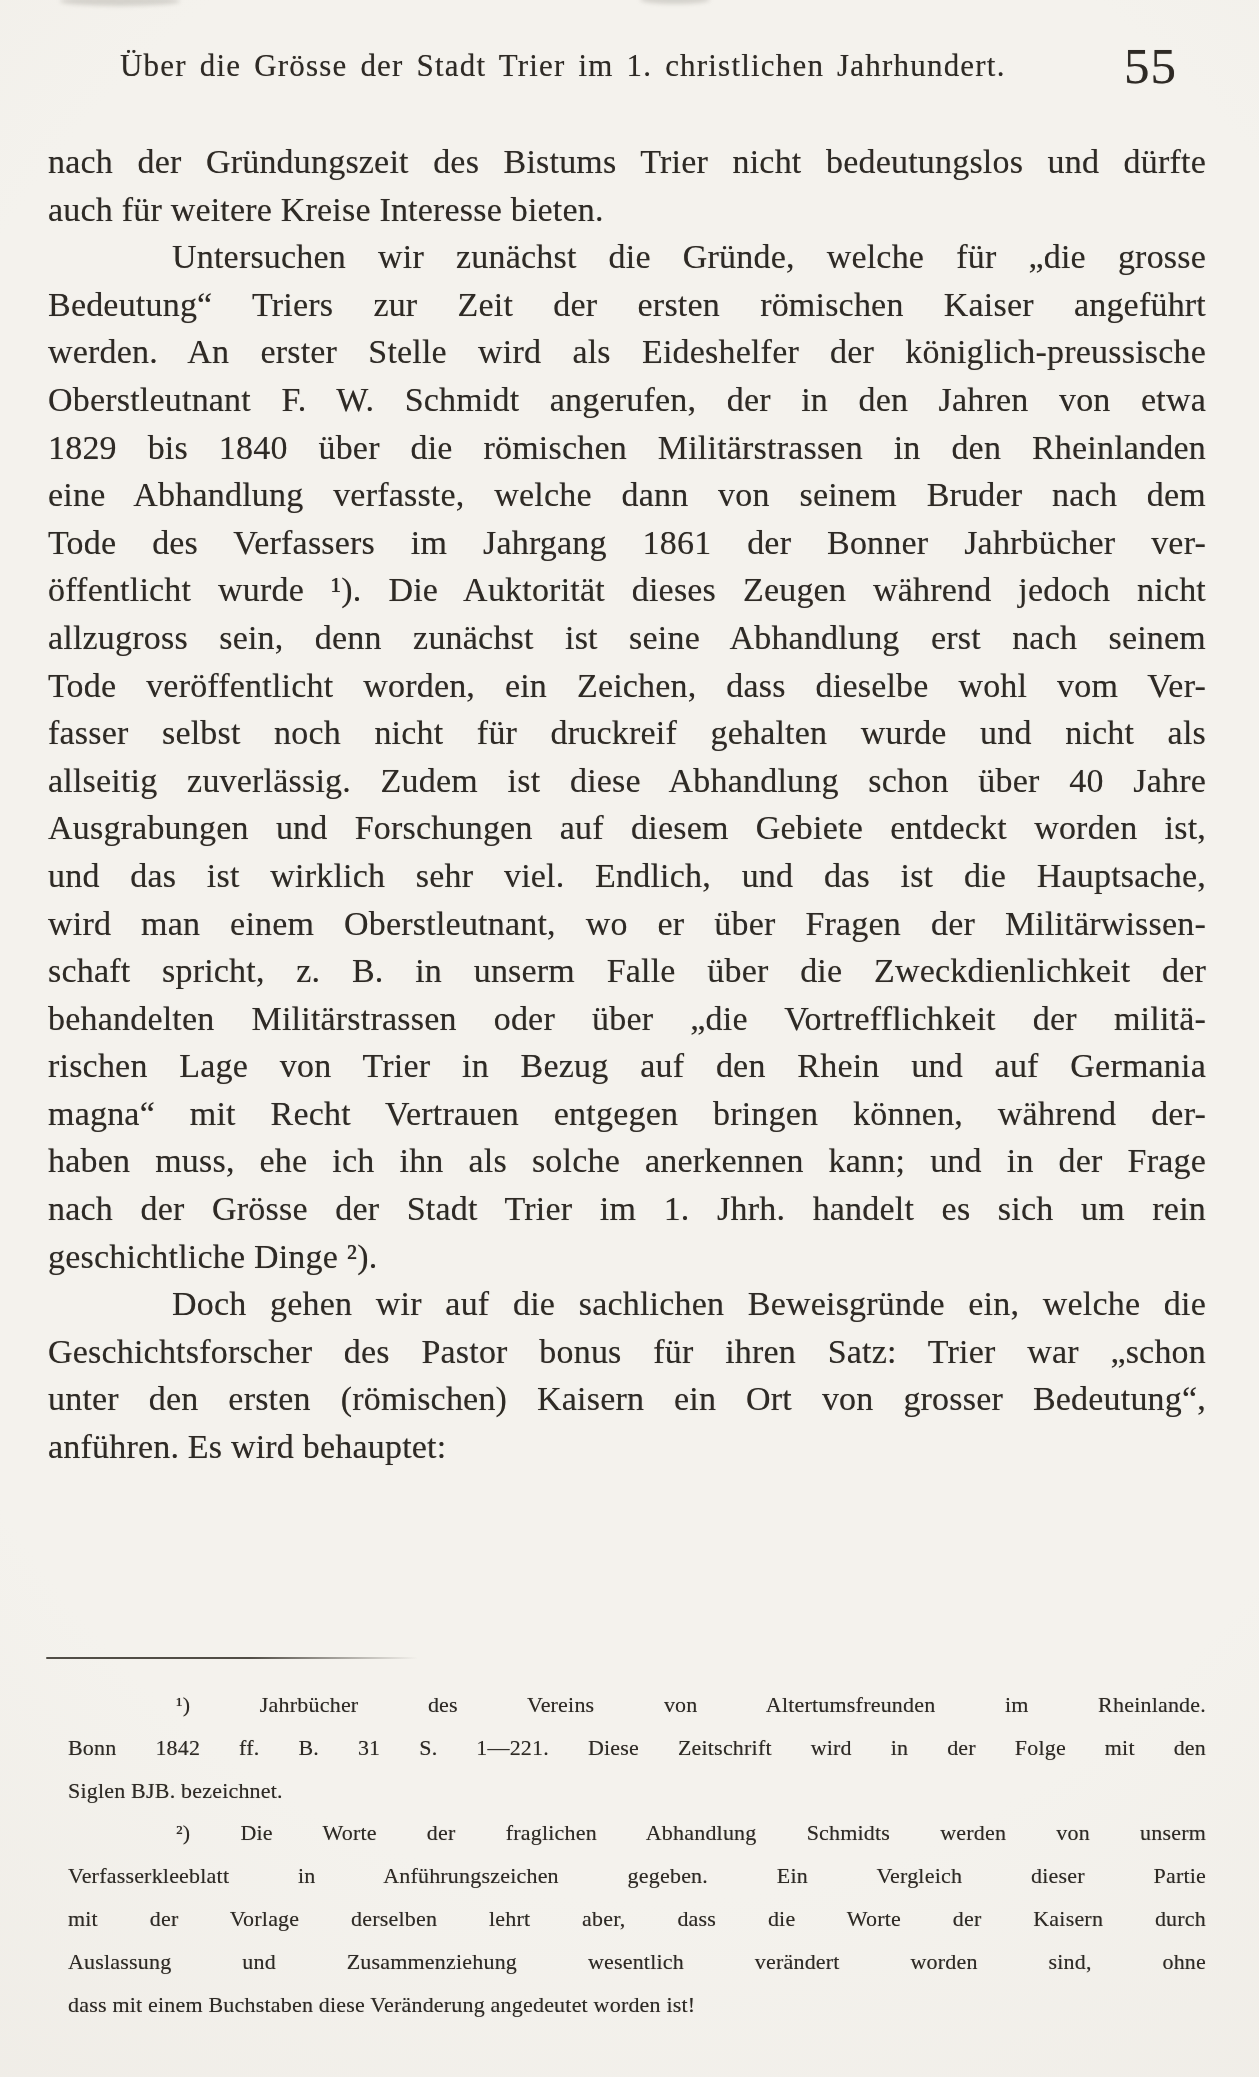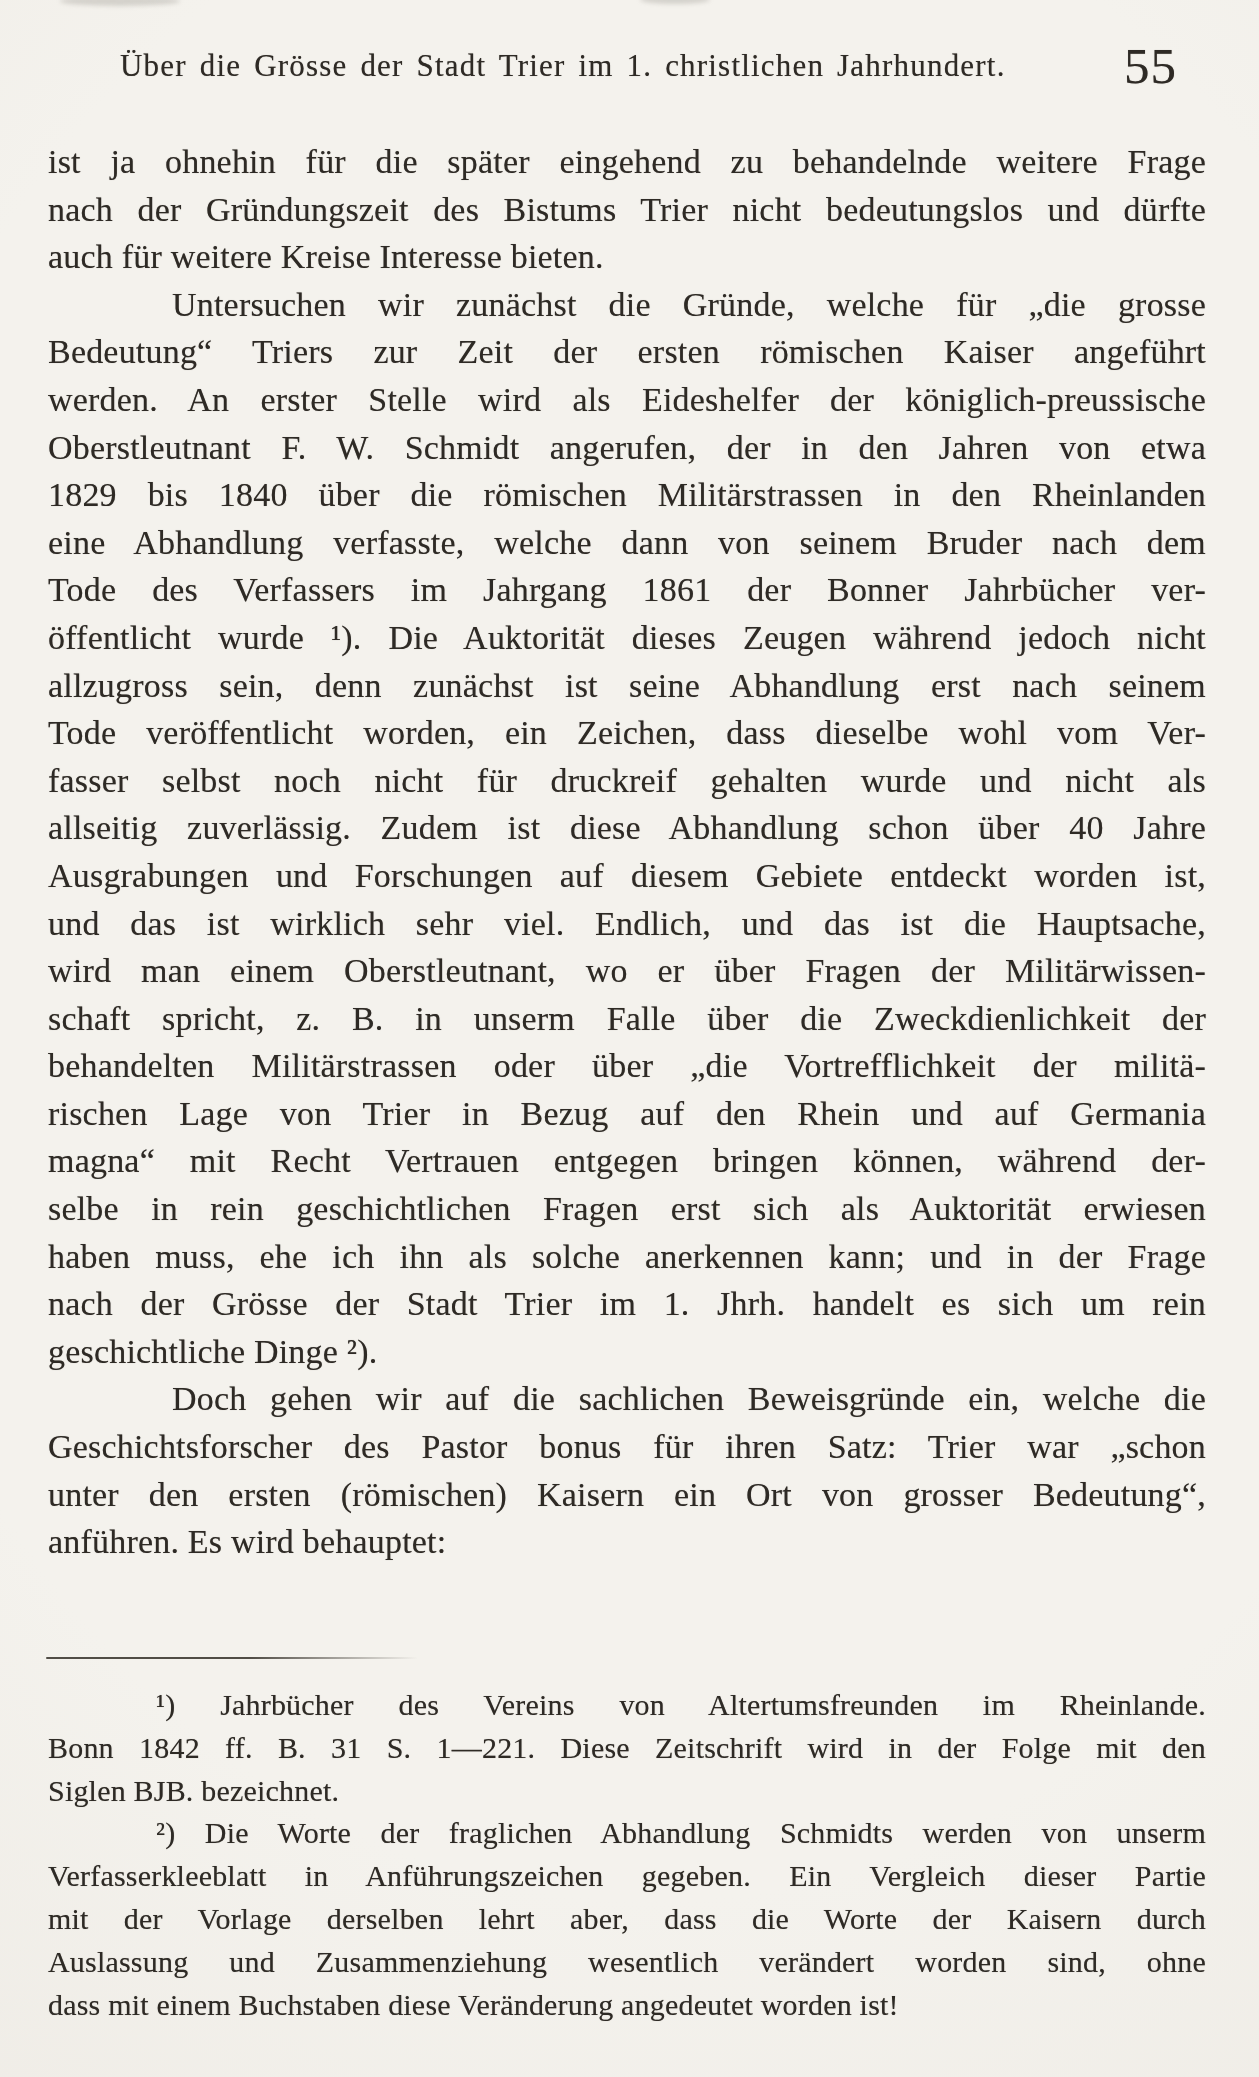--- a/index.html
+++ b/index.html
@@ -62,27 +62,28 @@
       rgba(81,77,70,0.45) 80%, rgba(81,77,70,0) 100%);
     border-radius: 1px;
   }
 
   
   .footnotes {
     position: absolute;
     left: 48px; width: 1158px; top: 1684px;
   }
   .fline {
-    font-size: 30px;
+    font-size: 22px;
     line-height: 42.8px;
     height: 42.8px;
     letter-spacing: 0.2px;
     text-align: justify;
     text-align-last: justify;
     text-shadow: 0 0 0.7px rgba(52,47,41,0.5);
+    margin-left: 20px;
   }
   .fline.indent { padding-left: 108px; }
   .fline.last { text-align-last: left; }
 
   
   .speck {
     position: absolute;
     background: rgba(120,115,106,0.25);
     border-radius: 50%;
     filter: blur(2px);
@@ -96,21 +97,20 @@
 <div class="page">
   <div class="speck s1"></div>
   <div class="speck s2"></div>
 
   <header class="running-head">
     <span class="running-title">Über die Grösse der Stadt Trier im 1. christlichen Jahrhundert.</span>
     <span class="running-pagenum">55</span>
   </header>
 
   <main class="body-text" id="body-text">
-      <div class="bline">ist ja ohnehin für die später eingehend zu behandelnde weitere Frage</div>
       <div class="bline">nach der Gründungszeit des Bistums Trier nicht bedeutungslos und dürfte</div>
       <div class="bline last">auch für weitere Kreise Interesse bieten.</div>
       <div class="bline indent">Untersuchen wir zunächst die Gründe, welche für „die grosse</div>
       <div class="bline">Bedeutung“ Triers zur Zeit der ersten römischen Kaiser angeführt</div>
       <div class="bline">werden. An erster Stelle wird als Eideshelfer der königlich-preussische</div>
       <div class="bline">Oberstleutnant F. W. Schmidt angerufen, der in den Jahren von etwa</div>
       <div class="bline">1829 bis 1840 über die römischen Militärstrassen in den Rheinlanden</div>
       <div class="bline">eine Abhandlung verfasste, welche dann von seinem Bruder nach dem</div>
       <div class="bline">Tode des Verfassers im Jahrgang 1861 der Bonner Jahrbücher ver-</div>
       <div class="bline">öffentlicht wurde ¹). Die Auktorität dieses Zeugen während jedoch nicht</div>
@@ -118,21 +118,20 @@
       <div class="bline">Tode veröffentlicht worden, ein Zeichen, dass dieselbe wohl vom Ver-</div>
       <div class="bline">fasser selbst noch nicht für druckreif gehalten wurde und nicht als</div>
       <div class="bline">allseitig zuverlässig. Zudem ist diese Abhandlung schon über 40 Jahre</div>
       <div class="bline">Ausgrabungen und Forschungen auf diesem Gebiete entdeckt worden ist,</div>
       <div class="bline">und das ist wirklich sehr viel. Endlich, und das ist die Hauptsache,</div>
       <div class="bline">wird man einem Oberstleutnant, wo er über Fragen der Militärwissen-</div>
       <div class="bline">schaft spricht, z. B. in unserm Falle über die Zweckdienlichkeit der</div>
       <div class="bline">behandelten Militärstrassen oder über „die Vortrefflichkeit der militä-</div>
       <div class="bline">rischen Lage von Trier in Bezug auf den Rhein und auf Germania</div>
       <div class="bline">magna“ mit Recht Vertrauen entgegen bringen können, während der-</div>
-      <div class="bline">selbe in rein geschichtlichen Fragen erst sich als Auktorität erwiesen</div>
       <div class="bline">haben muss, ehe ich ihn als solche anerkennen kann; und in der Frage</div>
       <div class="bline">nach der Grösse der Stadt Trier im 1. Jhrh. handelt es sich um rein</div>
       <div class="bline last">geschichtliche Dinge ²).</div>
       <div class="bline indent">Doch gehen wir auf die sachlichen Beweisgründe ein, welche die</div>
       <div class="bline">Geschichtsforscher des Pastor bonus für ihren Satz: Trier war „schon</div>
       <div class="bline">unter den ersten (römischen) Kaisern ein Ort von grosser Bedeutung“,</div>
       <div class="bline last">anführen. Es wird behauptet:</div>
     </main>
 
   <div class="fn-sep"></div>

